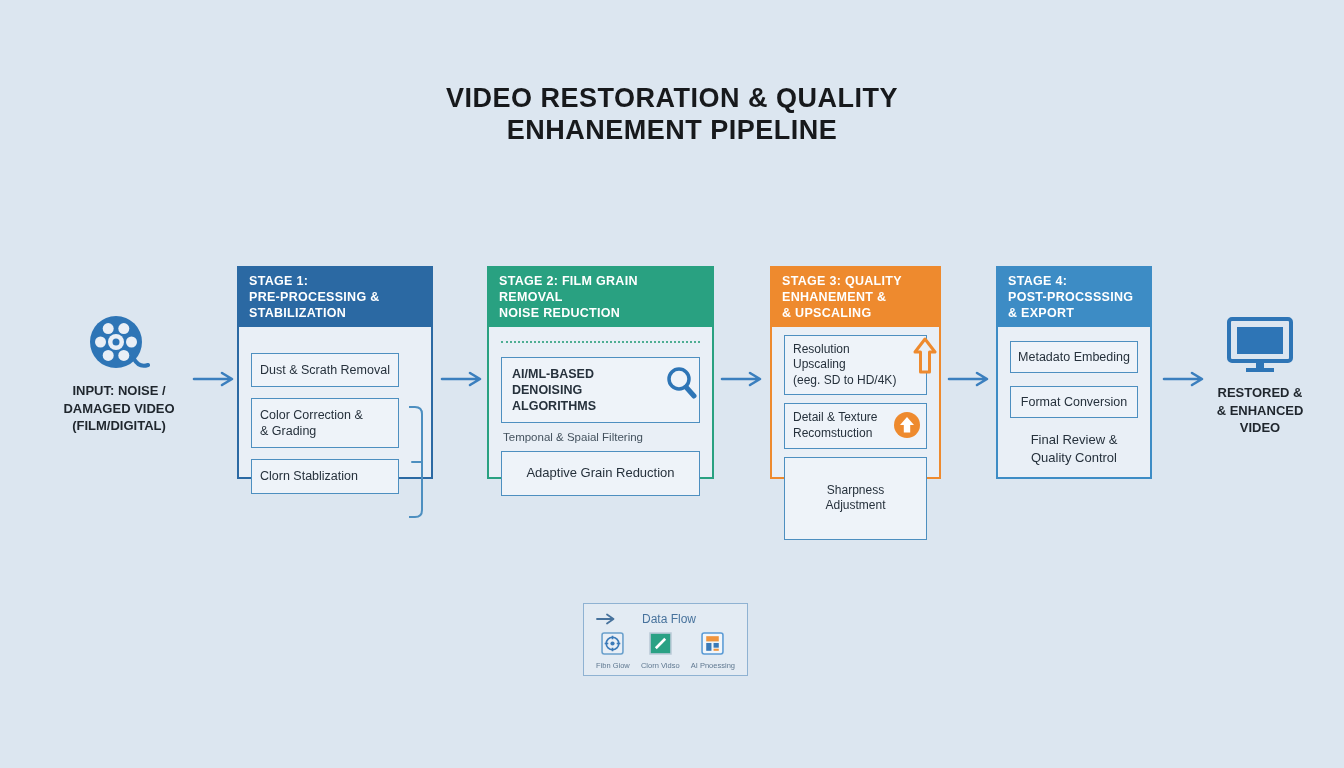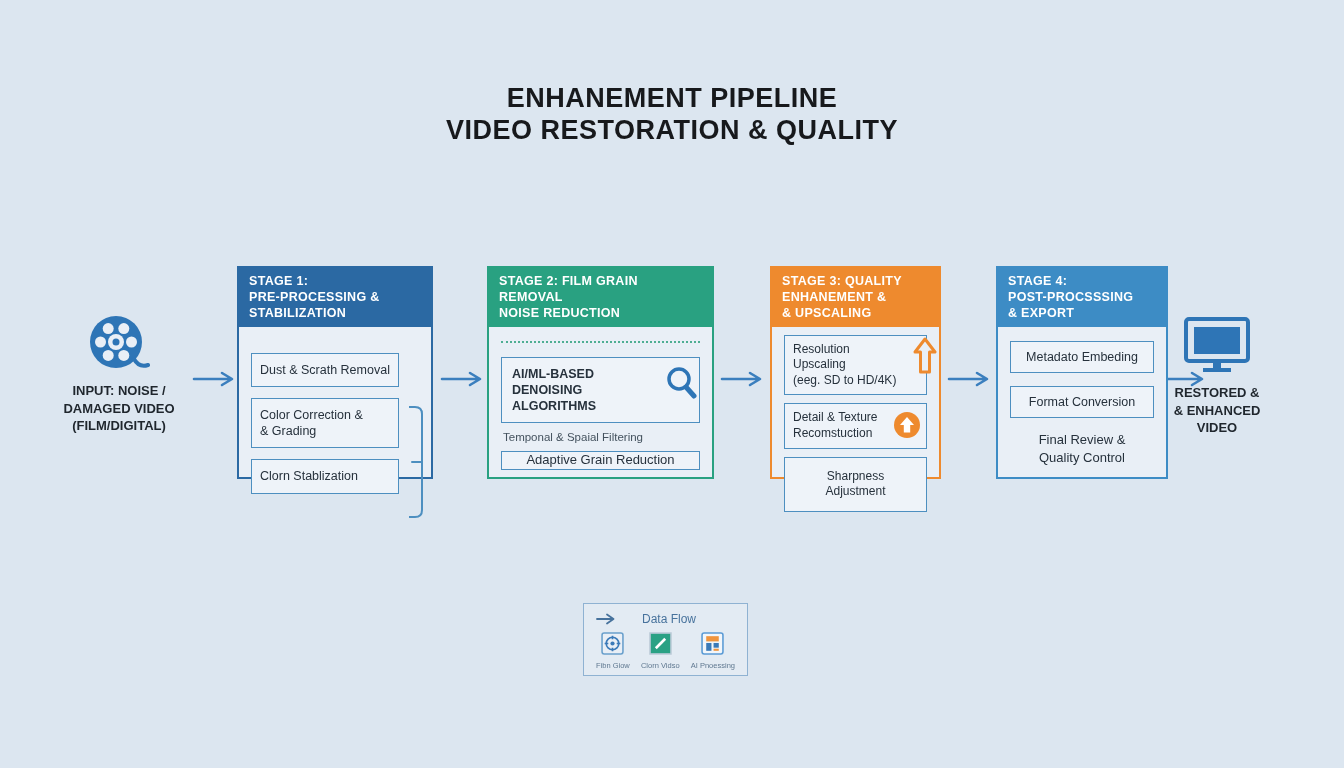--- a/index.html
+++ b/index.html
@@ -35,25 +35,25 @@
   .s1-body{padding:26px 32px 0 12px;}
   .s1-body .pbox{margin-bottom:11px;}
   .bracket{position:absolute;right:6px;top:74px;}
   .bracket path{stroke:#4d8fc0;stroke-width:2;fill:none;stroke-linecap:round;}
   
   .s2-body{padding:0 12px;}
   .divider{border-top:2px dotted #4fae93;margin-top:14px;}
   .denoise-box{margin-top:14px;font-weight:bold;font-size:12.5px;padding:8px 34px 8px 10px;}
   .mag{position:absolute;right:2px;top:8px;}
   .caption{margin:8px 0 0 2px;font-size:11.5px;color:#44525e;}
-  .grain-box{margin-top:8px;text-align:center;font-size:13px;padding:0;}
+  .grain-box{margin-top:8px;text-align:center;font-size:13px;padding:13px;}
   
   .s3-body{padding:8px 12px 0;}
   .s3-body .pbox{margin-bottom:8px;font-size:12px;padding:6px 26px 6px 8px;}
-  .s3-body .pbox.last{padding:11px;text-align:center;}
+  .s3-body .pbox.last{padding:25px;text-align:center;}
   .up-hollow{position:absolute;right:-11px;top:1px;}
   .up-circle{position:absolute;right:5px;top:7px;}
   
   .s4-body{padding:14px 12px 0;}
   .s4-body .pbox{margin-bottom:13px;text-align:center;padding:7px 6px;}
   .s4-footer{text-align:center;font-size:13px;line-height:1.35;color:#26313c;margin-top:2px;}
   
   .legend{
     position:absolute;left:583px;top:603px;width:165px;height:73px;box-sizing:border-box;
     border:1.5px solid #8fb2d2;background:#e3ebf3;padding:8px 12px 6px;
@@ -64,22 +64,22 @@
   .legend-items{display:flex;justify-content:space-between;margin-top:6px;}
   .legend-item{text-align:center;}
   .legend-item .lbl{font-size:7.5px;color:#5f7890;margin-top:2px;white-space:nowrap;}
 </style>
 </head>
 <body>
 
 <div class="canvas">
 
   <div class="title">
+    <div>VIDEO RESTORATION &amp; QUALITY</div>
     <div>ENHANEMENT PIPELINE</div>
-    <div>VIDEO RESTORATION &amp; QUALITY</div>
   </div>
 
   <div class="terminal" style="left:35px;top:314px;width:168px;">
     <svg width="62" height="58" viewBox="0 0 62 58">
       <circle cx="28" cy="28" r="26" fill="#2e75b6"></circle>
       <circle cx="28" cy="28" r="8" fill="#e9eff6"></circle>
       <circle cx="28" cy="28" r="3.5" fill="#2e75b6"></circle>
       <circle cx="43.5" cy="28" r="5.5" fill="#e9eff6"></circle>
       <circle cx="35.8" cy="41.4" r="5.5" fill="#e9eff6"></circle>
       <circle cx="20.2" cy="41.4" r="5.5" fill="#e9eff6"></circle>
@@ -176,41 +176,41 @@
           <circle cx="14" cy="14" r="13" fill="#ee8a2e"></circle>
           <path d="M14 6 L21 14 H17.2 V21.5 H10.8 V14 H7 Z" fill="#fff"></path>
         </svg>
       </div>
       <div class="pbox last">
         <div>Sharpness Adjustment</div>
       </div>
     </div>
   </div>
 
-  <div class="stage" style="left: 996px; width: 172px; border-color: rgb(61, 140, 197);">
+  <div class="stage" style="left: 996px; width: 156px; border-color: rgb(61, 140, 197);">
     <div class="stage-header" style="background-color: rgb(61, 140, 197);">
       <div>STAGE 4:</div>
       <div>POST-PROCSSSING</div>
       <div>&amp; EXPORT</div>
     </div>
     <div class="stage-body s4-body">
       <div class="pbox">
         <div>Metadato Embeding</div>
       </div>
       <div class="pbox">
         <div>Format Conversion</div>
       </div>
       <div class="s4-footer">
         <div>Final Review &amp;</div>
         <div>Quality Control</div>
       </div>
     </div>
   </div>
 
-  <div class="terminal" style="left:1148px;top:316px;width:138px;">
+  <div class="terminal" style="left:1191px;top:316px;width:138px;">
     <svg width="68" height="58" viewBox="0 0 68 58">
       <rect x="3" y="3" width="62" height="42" rx="3" fill="none" stroke="#2e75b6" stroke-width="4"></rect>
       <rect x="11" y="11" width="46" height="27" fill="#2e75b6"></rect>
       <rect x="30" y="45" width="8" height="7" fill="#2e75b6"></rect>
       <rect x="20" y="52" width="28" height="4" fill="#2e75b6"></rect>
     </svg>
     <div class="label">
       <div>RESTORED &amp;</div>
       <div>&amp; ENHANCED</div>
       <div>VIDEO</div>

